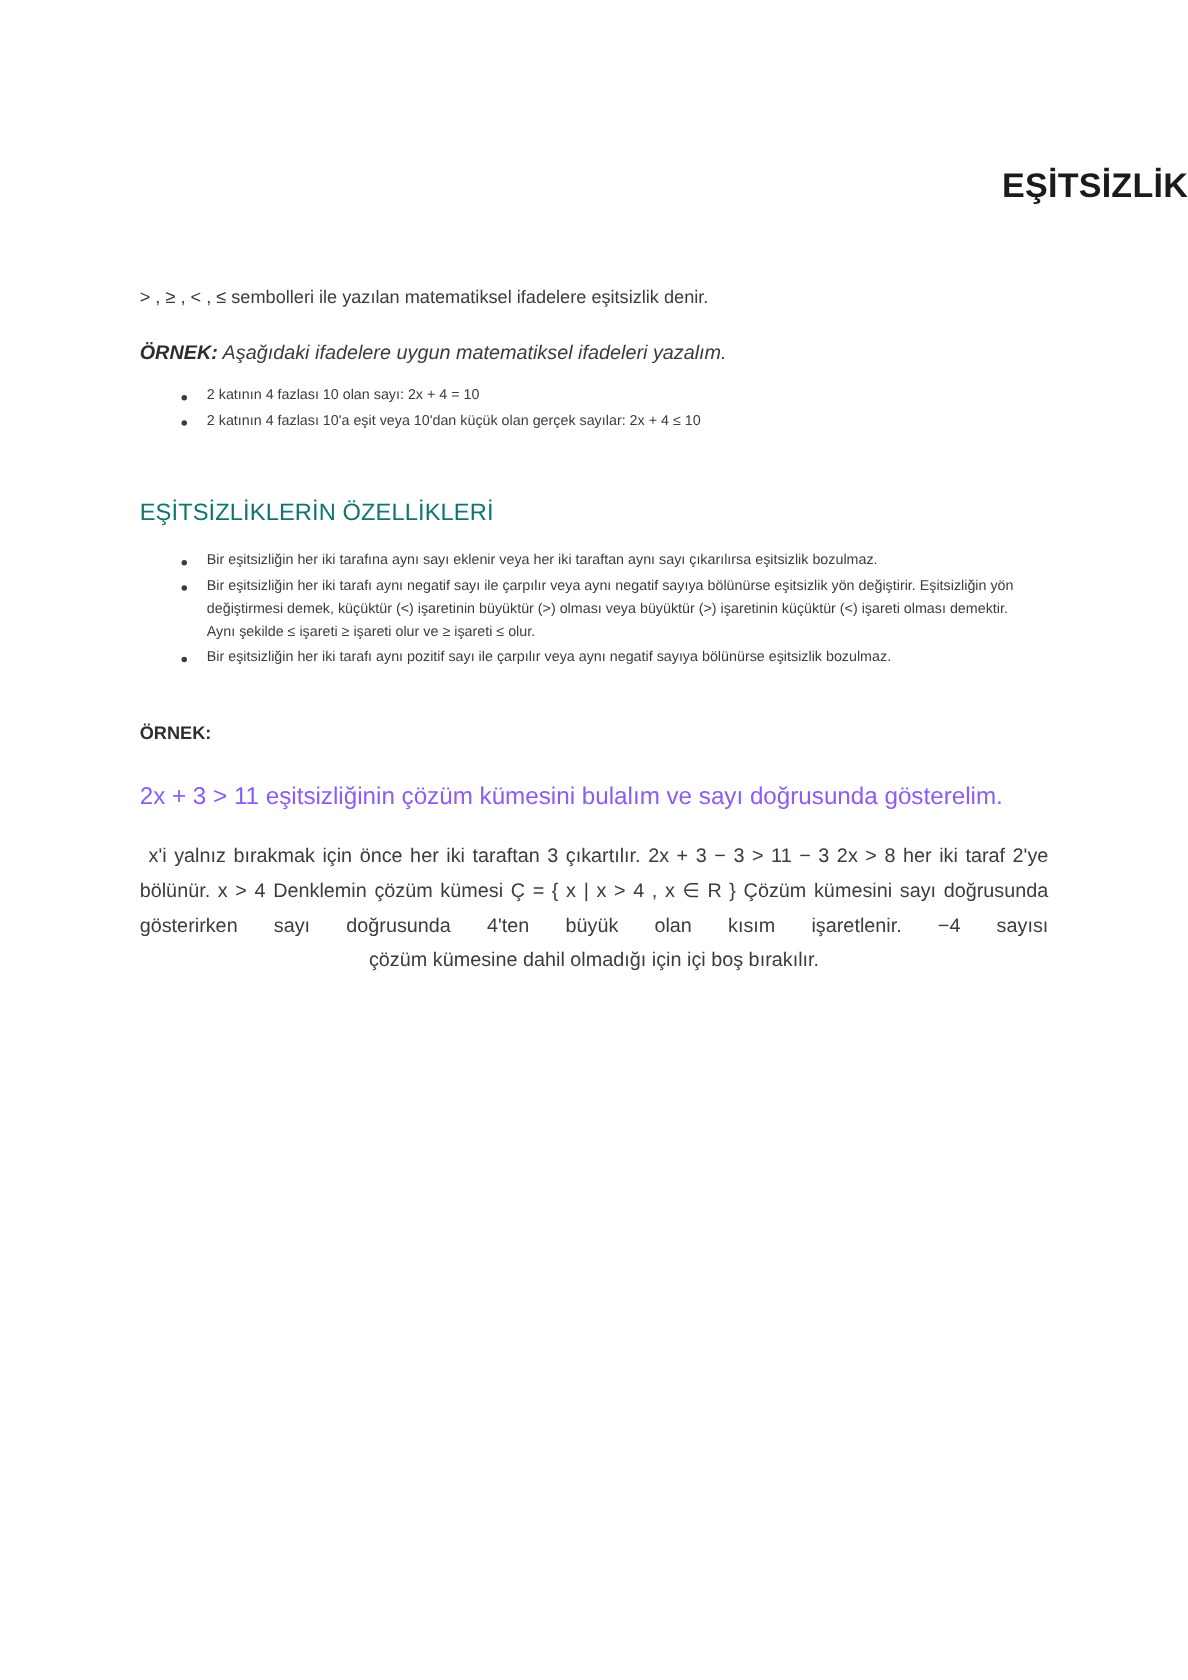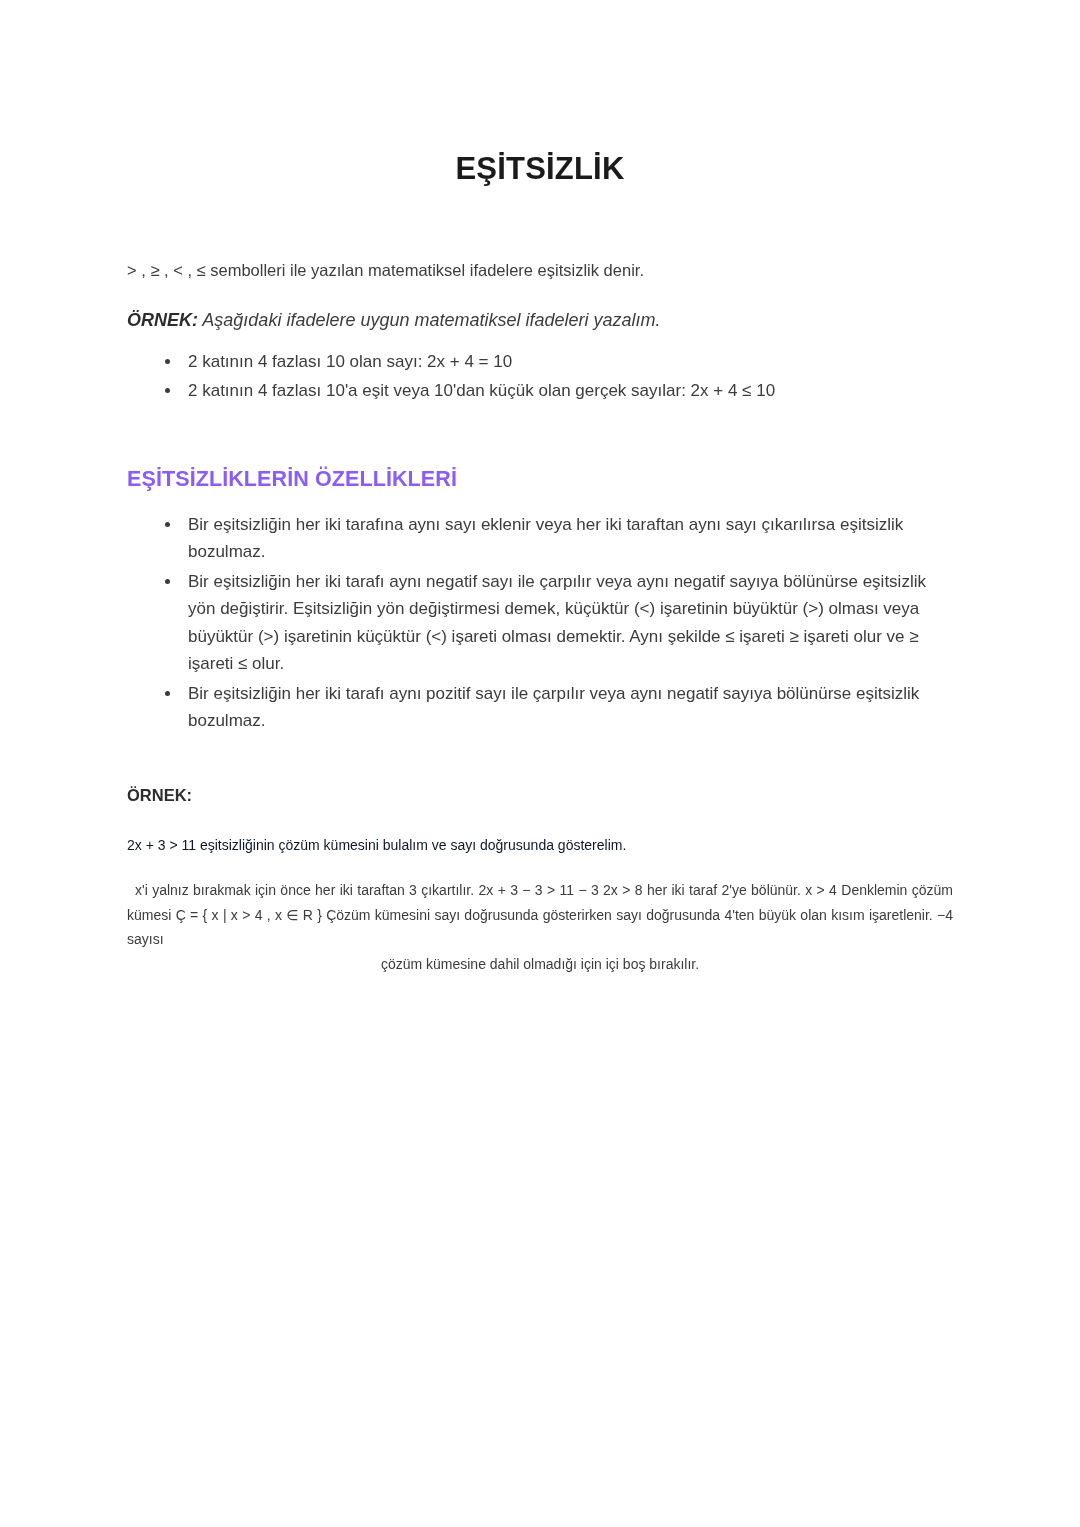--- a/index.html
+++ b/index.html
@@ -22,21 +22,21 @@
     inset: 0;
     background: #ffffff;
     overflow: hidden;
   }
 
   .doc-title {
     position: absolute;
     left: 0;
     right: 0;
     top: 130px;
-    text-align: center;
+    text-align: right;
     font-size: 31px;
     font-weight: 700;
     letter-spacing: 0.2px;
     color: #1b1b1b;
     line-height: 1.15;
   }
 
   .content {
     position: absolute;
     left: 127px;
@@ -64,21 +64,21 @@
   }
 
   ul.bullets {
     list-style: none;
     margin: 0;
     padding: 0;
   }
   ul.bullets li {
     position: relative;
     padding-left: 61px;
-    font-size: 17px;
+    font-size: 13px;
     line-height: 1.62;
     color: #3c3c3c;
     margin: 0 0 2px 0;
   }
   ul.bullets li::before {
     content: "";
     position: absolute;
     left: 38px;
     top: 11px;
     width: 5px;
@@ -89,57 +89,57 @@
 
   .list-example {
     margin-top: 0;
   }
   .list-example li {
     margin-bottom: 4px;
   }
 
   .section-heading {
     font-size: 21.5px;
-    font-weight: 700;
-    color: #8b5cf6;
+    font-weight: 400;
+    color: #0f766e;
     margin: 62px 0 18px 0;
     line-height: 1.2;
     letter-spacing: 0.1px;
   }
 
   .list-props li {
     margin-bottom: 4px;
     padding-right: 12px;
   }
 
   .sub-heading {
     font-size: 16.5px;
     font-weight: 700;
     color: #2d2d2d;
     margin: 48px 0 0 0;
     line-height: 1.5;
   }
 
   .example-statement {
-    font-size: 14px;
+    font-size: 22px;
     line-height: 1.55;
-    color: #0f172a;
+    color: #8b5cf6;
     margin: 27px 0 0 0;
   }
 
   .solution-heading {
     font-size: 16.5px;
     font-weight: 700;
     color: #2d2d2d;
     margin: 72px 0 0 0;
     line-height: 1.5;
   }
 
   .solution-body {
-    font-size: 14px;
+    font-size: 18px;
     line-height: 1.75;
     color: #3c3c3c;
     margin: 22px 0 0 0;
     width: 826px;
     text-align: center;
     text-align-last: center;
   }
   .solution-body .seg-just {
     display: block;
     text-align: justify;

